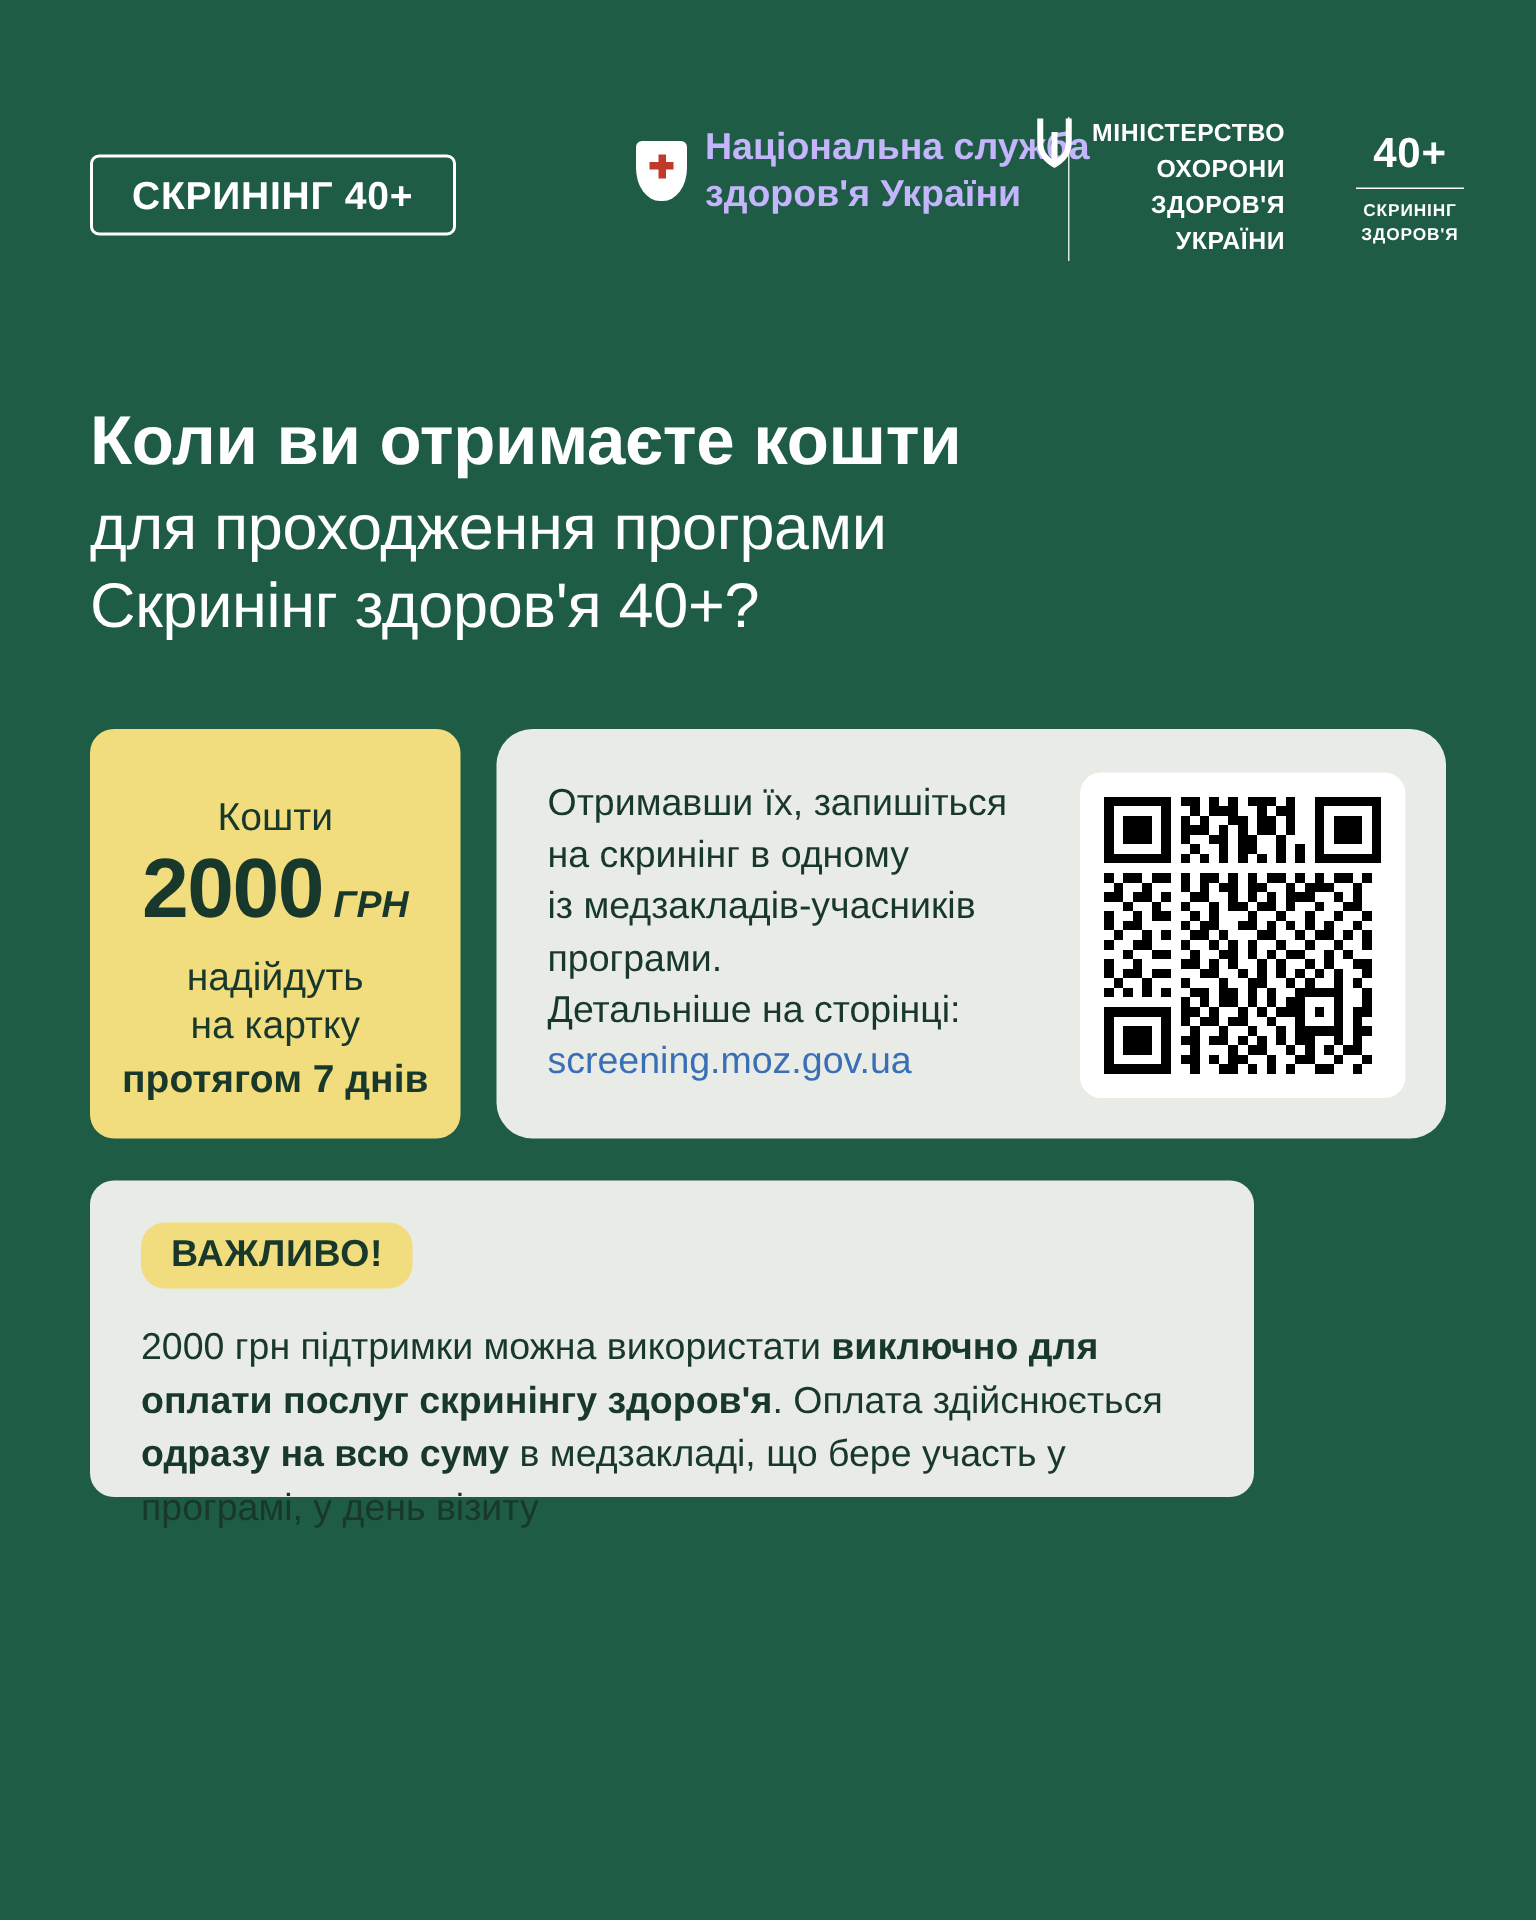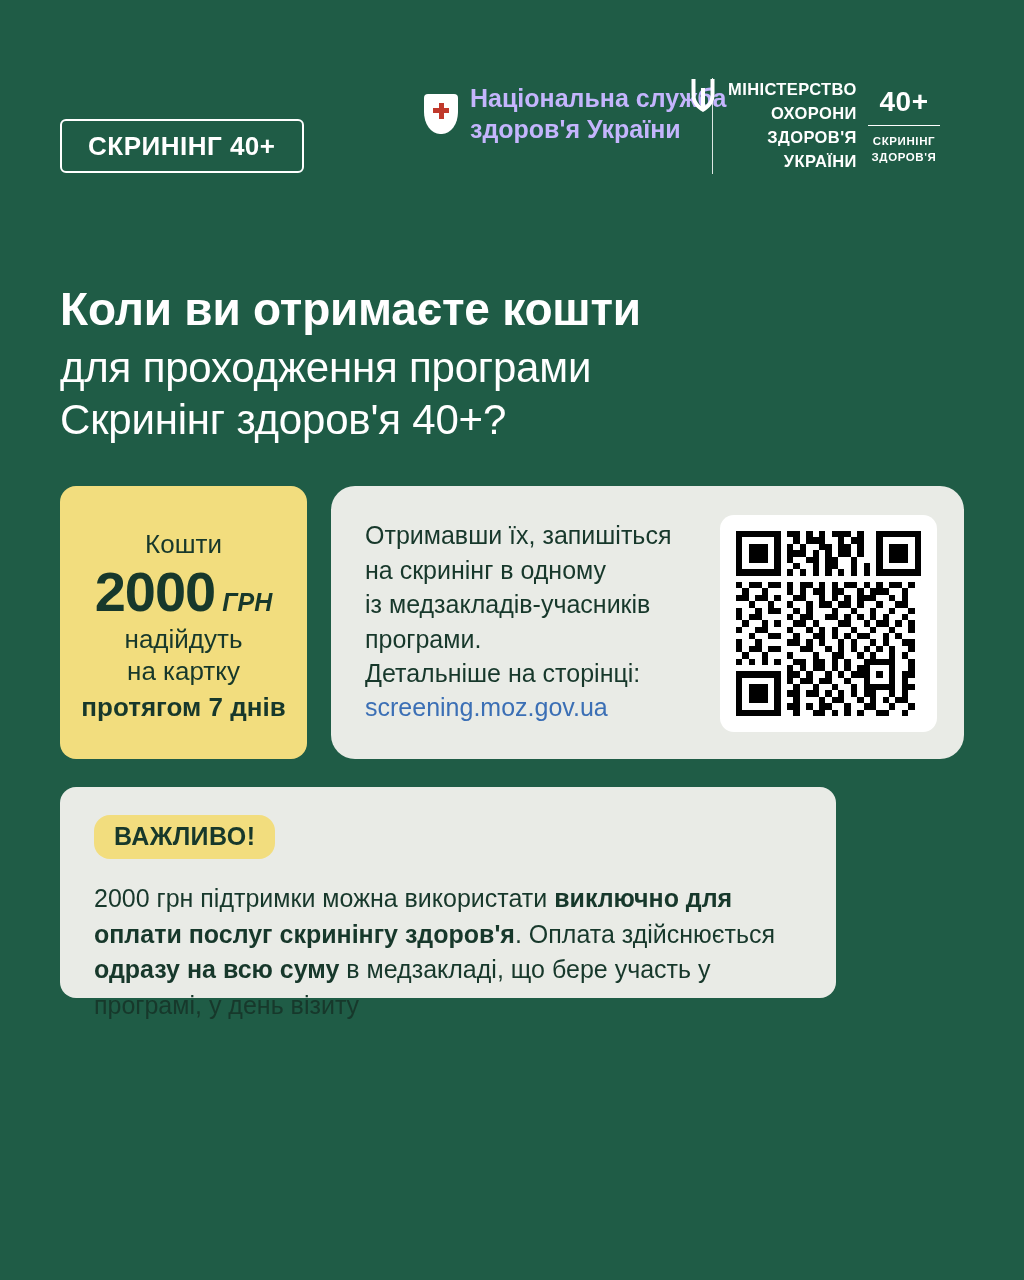--- a/index.html
+++ b/index.html
@@ -33,21 +33,20 @@
     left: 60px;
     top: 103px;
     border: 2px solid #ffffff;
     border-radius: 6px;
     padding: 12px 26px;
     color: #ffffff;
     font-size: 26px;
     font-weight: bold;
     letter-spacing: 0.5px;
     line-height: 1;
-    margin-top: 16px;
   }
 
   .logo-nszu {
     position: absolute;
     left: 424px;
     top: 83px;
     display: flex;
     align-items: center;
     gap: 12px;
   }
@@ -115,21 +114,21 @@
     font-weight: bold;
     line-height: 1.45;
     letter-spacing: .4px;
     white-space: pre-line;
     margin-left: 16px;
     text-align: right;
   }
 
   .logo-40 {
     position: absolute;
-    left: 868px;
+    left: 904px;
     top: 88px;
     text-align: center;
     color: #ffffff;
   }
   .logo-40-big {
     font-size: 28px;
     font-weight: bold;
     line-height: 1;
     letter-spacing: .5px;
   }
@@ -144,21 +143,21 @@
     font-weight: bold;
     line-height: 1.35;
     letter-spacing: .6px;
     white-space: pre-line;
   }
 
   
   .title-block {
     position: absolute;
     left: 60px;
-    top: 283px;
+    top: 267px;
     width: 880px;
     color: #ffffff;
   }
   .title-line1 {
     font-size: 46px;
     font-weight: bold;
     line-height: 1.15;
     letter-spacing: -0.2px;
   }
   .title-line2, .title-line3 {
@@ -206,21 +205,21 @@
     font-weight: bold;
     letter-spacing: -1px;
     line-height: 1.05;
   }
   .amount-currency {
     font-size: 25px;
     font-weight: bold;
     font-style: italic;
   }
   .amount-sub {
-    margin-top: 3px;
+    margin-top: 15px;
     font-size: 26px;
     line-height: 1.22;
     white-space: pre-line;
   }
   .amount-strong {
     margin-top: 4px;
     font-size: 26px;
     font-weight: bold;
     line-height: 1.2;
   }

